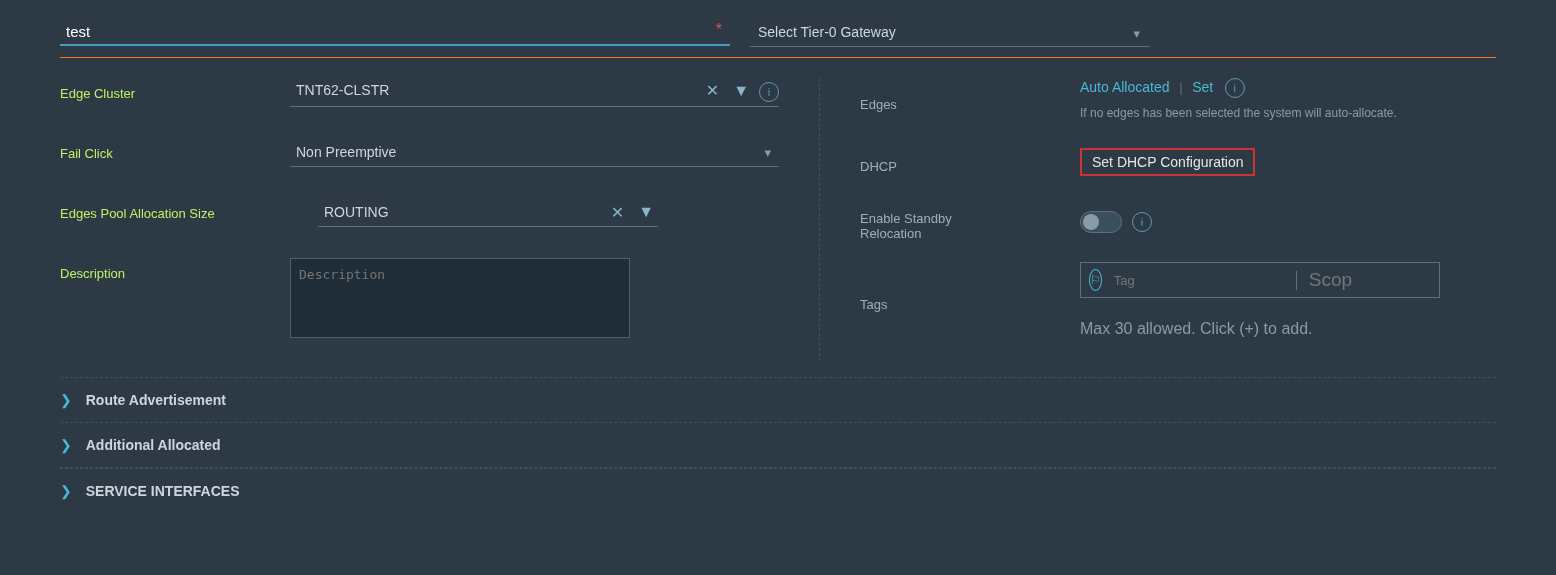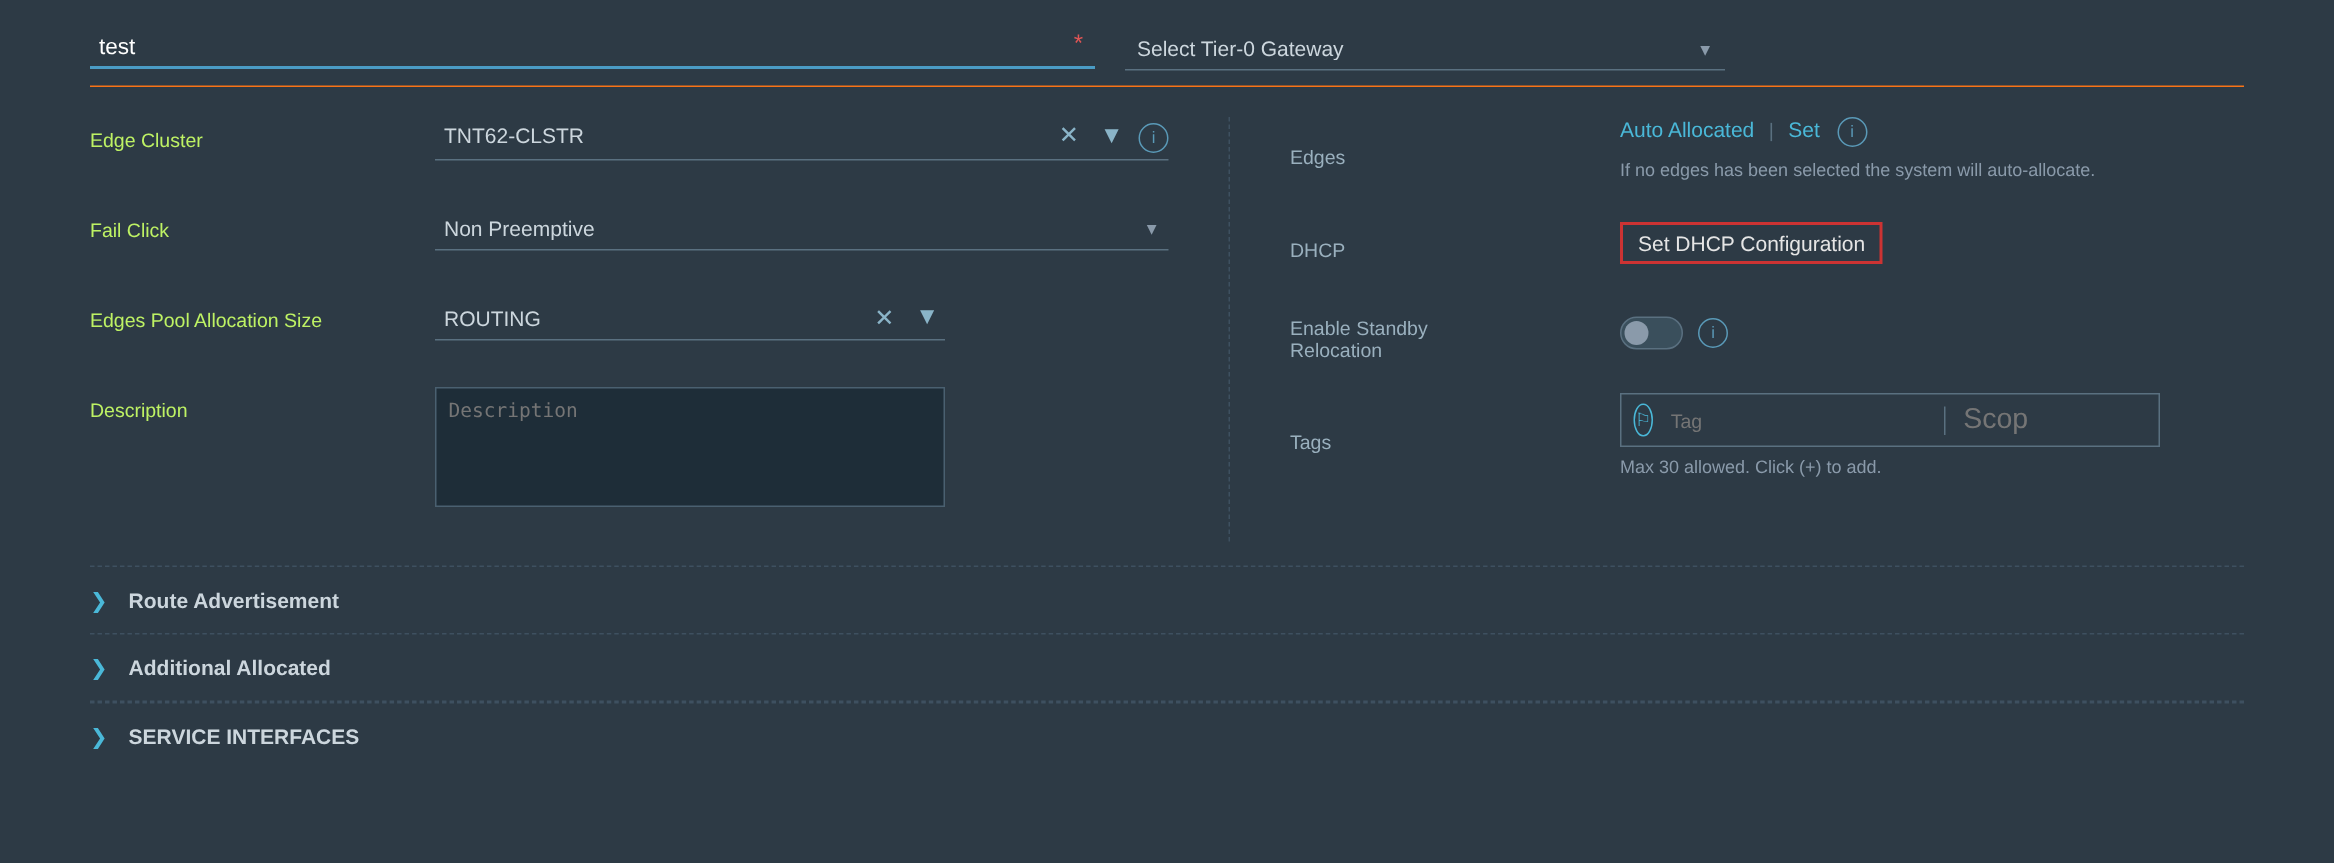--- a/index.html
+++ b/index.html
@@ -193,20 +193,21 @@
     }
 
     
     .pool-select-wrap {
       position: relative;
       border-bottom: 1px solid #5a7080;
       display: flex;
       align-items: center;
       gap: 6px;
       width: 340px;
+      margin-left: 28px;
     }
 
     .pool-select-value {
       flex: 1;
       color: #ccd6dd;
       font-size: 14px;
       padding: 6px 6px;
     }
 
     
@@ -368,22 +369,22 @@
       border: none;
       color: #4ab8d8;
       font-size: 20px;
       cursor: pointer;
       padding: 0 4px;
       line-height: 1;
     }
 
     .tags-hint {
       color: #8a9aaa;
-      font-size: 12px;
-      margin-top: 6px;
+      font-size: 16px;
+      margin-top: 22px;
     }
 
     
     .section-divider {
       border-top: 1px dashed #3e5060;
       margin: 16px 0 0 0;
     }
 
     .section-row {
       display: flex;

